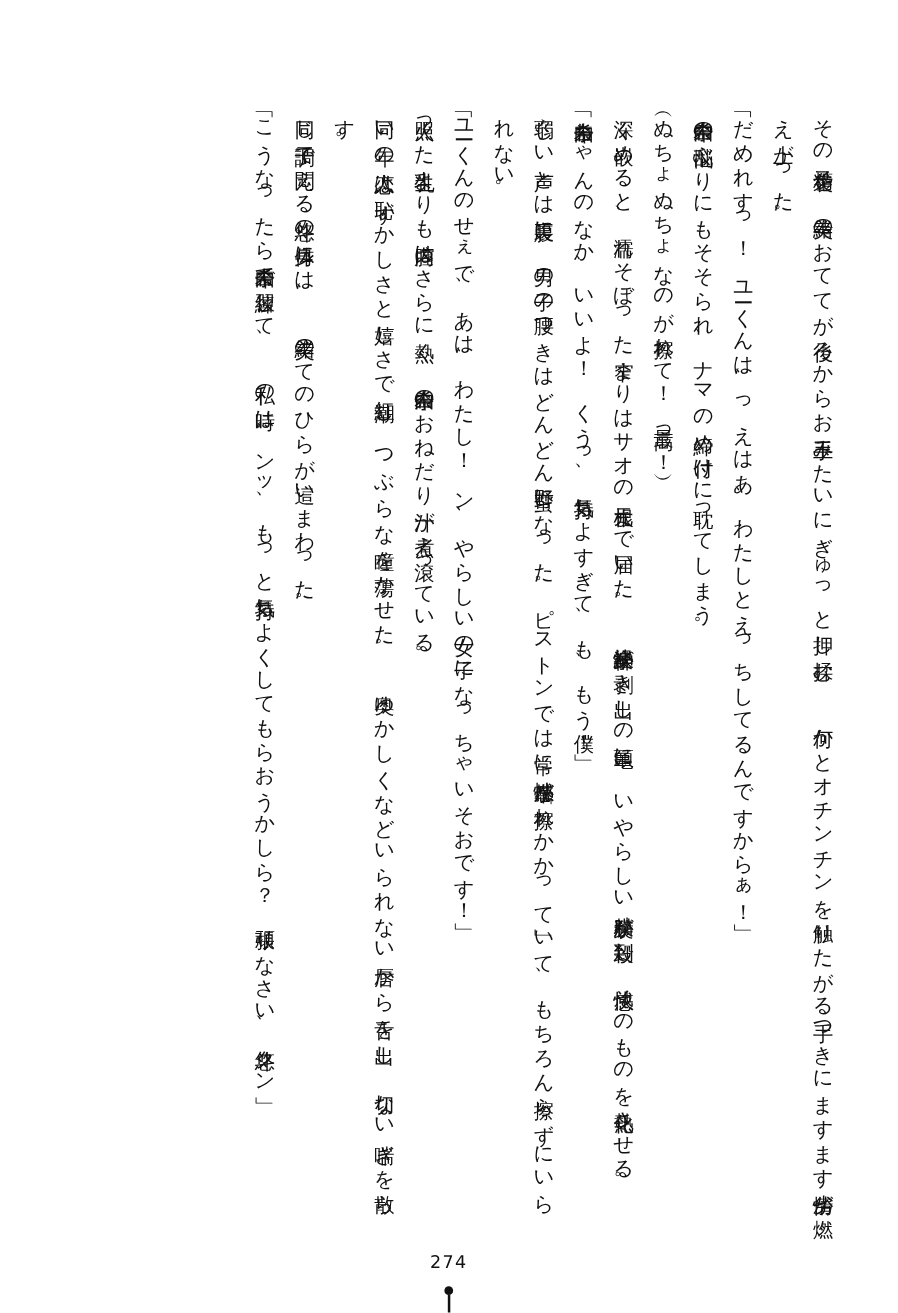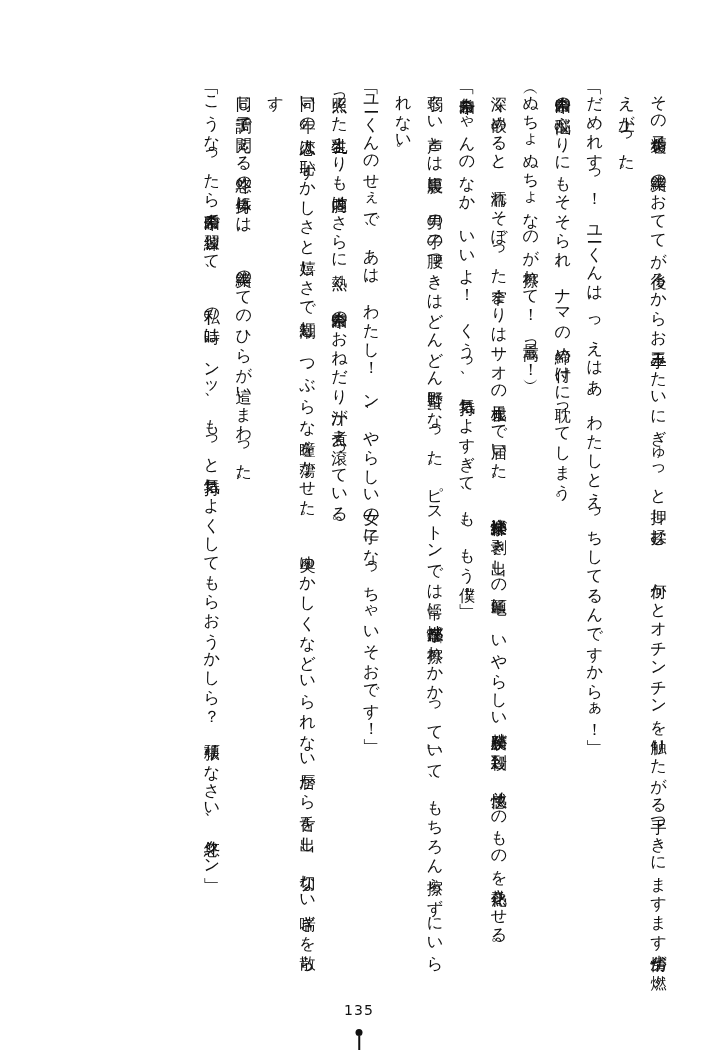--- a/index.html
+++ b/index.html
@@ -78,18 +78,18 @@
 （ぬちょぬちょなのが擦れて！　最高っ！）
 深く嵌めると、濡れそぼった窄まりはサオの根元まで届いた。　快楽神経が剥き出しの亀頭に、いやらしい粘膜襞が殺到し、快感そのものを熱化させる。
 「由希奈ちゃんのなか、いいよ！　くうっ、気持ちよすぎて、も、もう僕！」
 弱々しい声とは裏腹に、男の子の腰つきはどんどん野蛮になった。ピストンでは常に性感帯が「擦れかかって」いて、もちろん擦らずにいられない。
 「ユーくんのせぇで、あは、わたし！　ン、やらしい女の子になっちゃいそおです！」
 火照った生乳よりも膣内はさらに熱く、由希奈のおねだり汁が煮え滾っている。
 同い年の恋人は恥ずかしさと嬉しさで紅潮し、つぶらな瞳を蕩かせた。　奥ゆかしくなどいられない唇から舌を出し、切ない喘ぎを散らす。
 同じ調子で悶える悠斗の身体には、　美緒のてのひらが這いまわった。
 「こうなったら由希奈で練習して、　私の時は、ンッ、もっと気持ちよくしてもらおうかしら？　頑張りなさい、悠斗クン」</div>
 
-  <div id="page-number">135</div>
+  <div id="page-number">274</div>
 
   <div id="page-mark-stem"></div>
   <div id="page-mark"></div>
 
 </div>
 
 </body></html>

